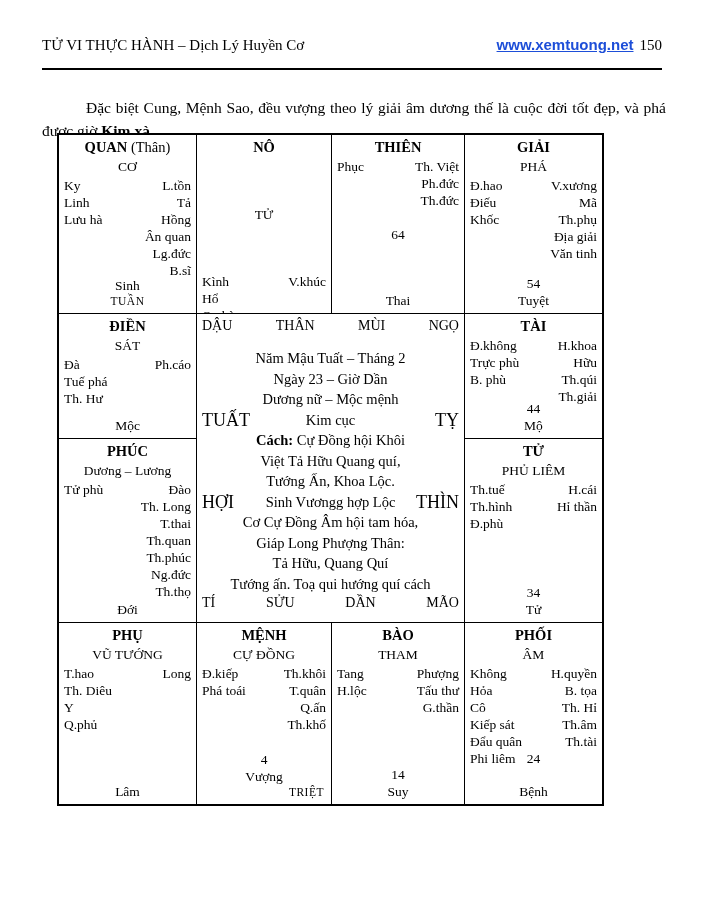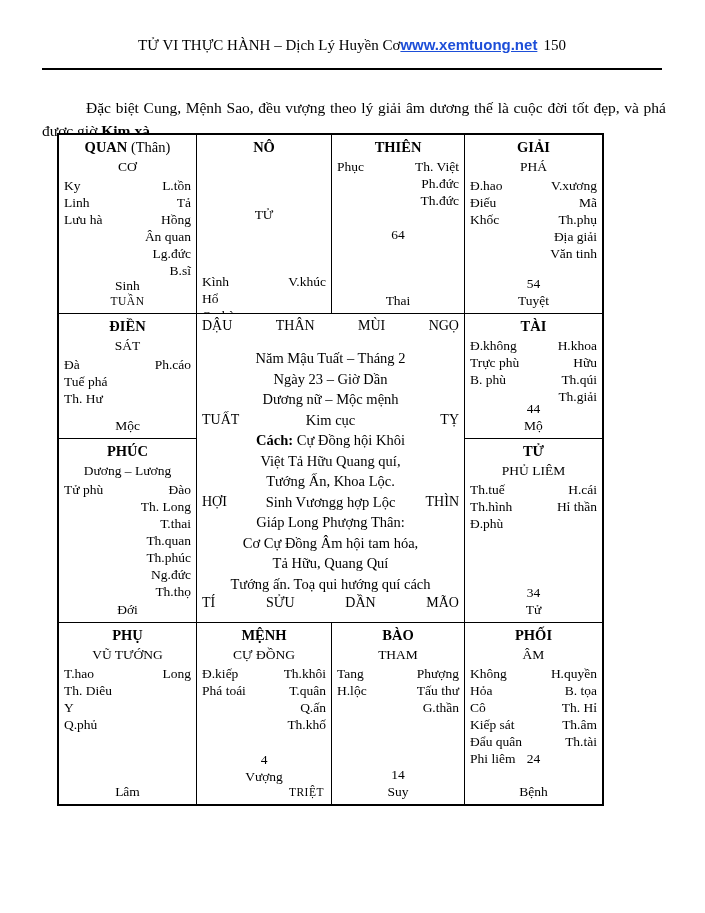--- a/index.html
+++ b/index.html
@@ -1,20 +1,20 @@
 <!DOCTYPE html>
 <html><head>
 <meta charset="utf-8">
 <style>
   html,body{margin:0;padding:0;background:#ffffff;}
   body{width:705px;height:913px;position:relative;font-family:"Liberation Serif",serif;color:#000;}
   .page{position:absolute;inset:0;}
 
   
-  .header{position:absolute;left:42px;top:36px;width:620px;display:flex;justify-content:center;align-items:baseline;font-size:15px;}
+  .header{position:absolute;left:42px;top:36px;width:620px;display:flex;justify-content:space-between;align-items:baseline;font-size:15px;}
   .header .site{font-family:"Liberation Sans",sans-serif;font-weight:bold;color:#1d4ed8;text-decoration:underline;font-size:15px;}
   .header .pageno{font-size:15px;margin-left:6px;}
   .rule{position:absolute;left:42px;top:68px;width:620px;border-top:2px solid #000;}
 
   
   .intro{position:absolute;left:42px;top:80px;width:624px;font-size:15.5px;line-height:1.5;text-indent:44px;text-align:justify;}
 
   
   .chart{position:absolute;left:57px;top:133px;border:2px solid #000;display:grid;
          grid-template-columns:138px 135px 133px 137px;
@@ -40,21 +40,21 @@
   .cell-marker{text-align:center;font-size:11.5px;line-height:15px;letter-spacing:.5px;}
   .marker-right{text-align:right;padding-right:2px;}
 
   
   .center{border-right:1.5px solid #000;border-bottom:1.5px solid #000;display:flex;flex-direction:column;
           padding:3px 5px 12px 5px;font-size:14.5px;box-sizing:border-box;}
   .branch-row{display:flex;justify-content:space-between;font-size:14px;line-height:18px;}
   .c-line{text-align:center;line-height:20.5px;white-space:nowrap;}
   .c-first{margin-top:13px;}
   .mid-row{display:flex;line-height:20.5px;}
-  .m-label{width:46px;font-size:14px;white-space:nowrap;}
+  .m-label{width:46px;font-size:18px;white-space:nowrap;}
   .m-label.right{text-align:right;}
   .m-center{flex:1;text-align:center;white-space:nowrap;}
   .branch-bottom{margin-top:auto;gap:43px;}
 </style>
 </head>
 <body>
 
 <div class="page">
 
   <div class="header">
@@ -189,22 +189,22 @@
         <span class="m-label right">TỴ</span>
       </div>
       <div class="c-line"><b>Cách:</b><span> Cự Đồng hội Khôi</span></div>
       <div class="c-line">Việt Tả Hữu Quang quí,</div>
       <div class="c-line">Tướng Ấn, Khoa Lộc.</div>
       <div class="mid-row">
         <span class="m-label">HỢI</span>
         <span class="m-center">Sinh Vươngg hợp Lộc</span>
         <span class="m-label right">THÌN</span>
       </div>
+      <div class="c-line">Cơ Cự Đồng Âm hội tam hóa,</div>
       <div class="c-line">Giáp Long Phượng Thân:</div>
-      <div class="c-line">Cơ Cự Đồng Âm hội tam hóa,</div>
       <div class="c-line">Tả Hữu, Quang Quí</div>
       <div class="c-line">Tướng ấn. Toạ qui hướng quí cách</div>
       <div class="branch-row branch-bottom">
         <span>TÍ</span>
         <span>SỬU</span>
         <span>DẦN</span>
         <span>MÃO</span>
       </div>
     </div>
 

